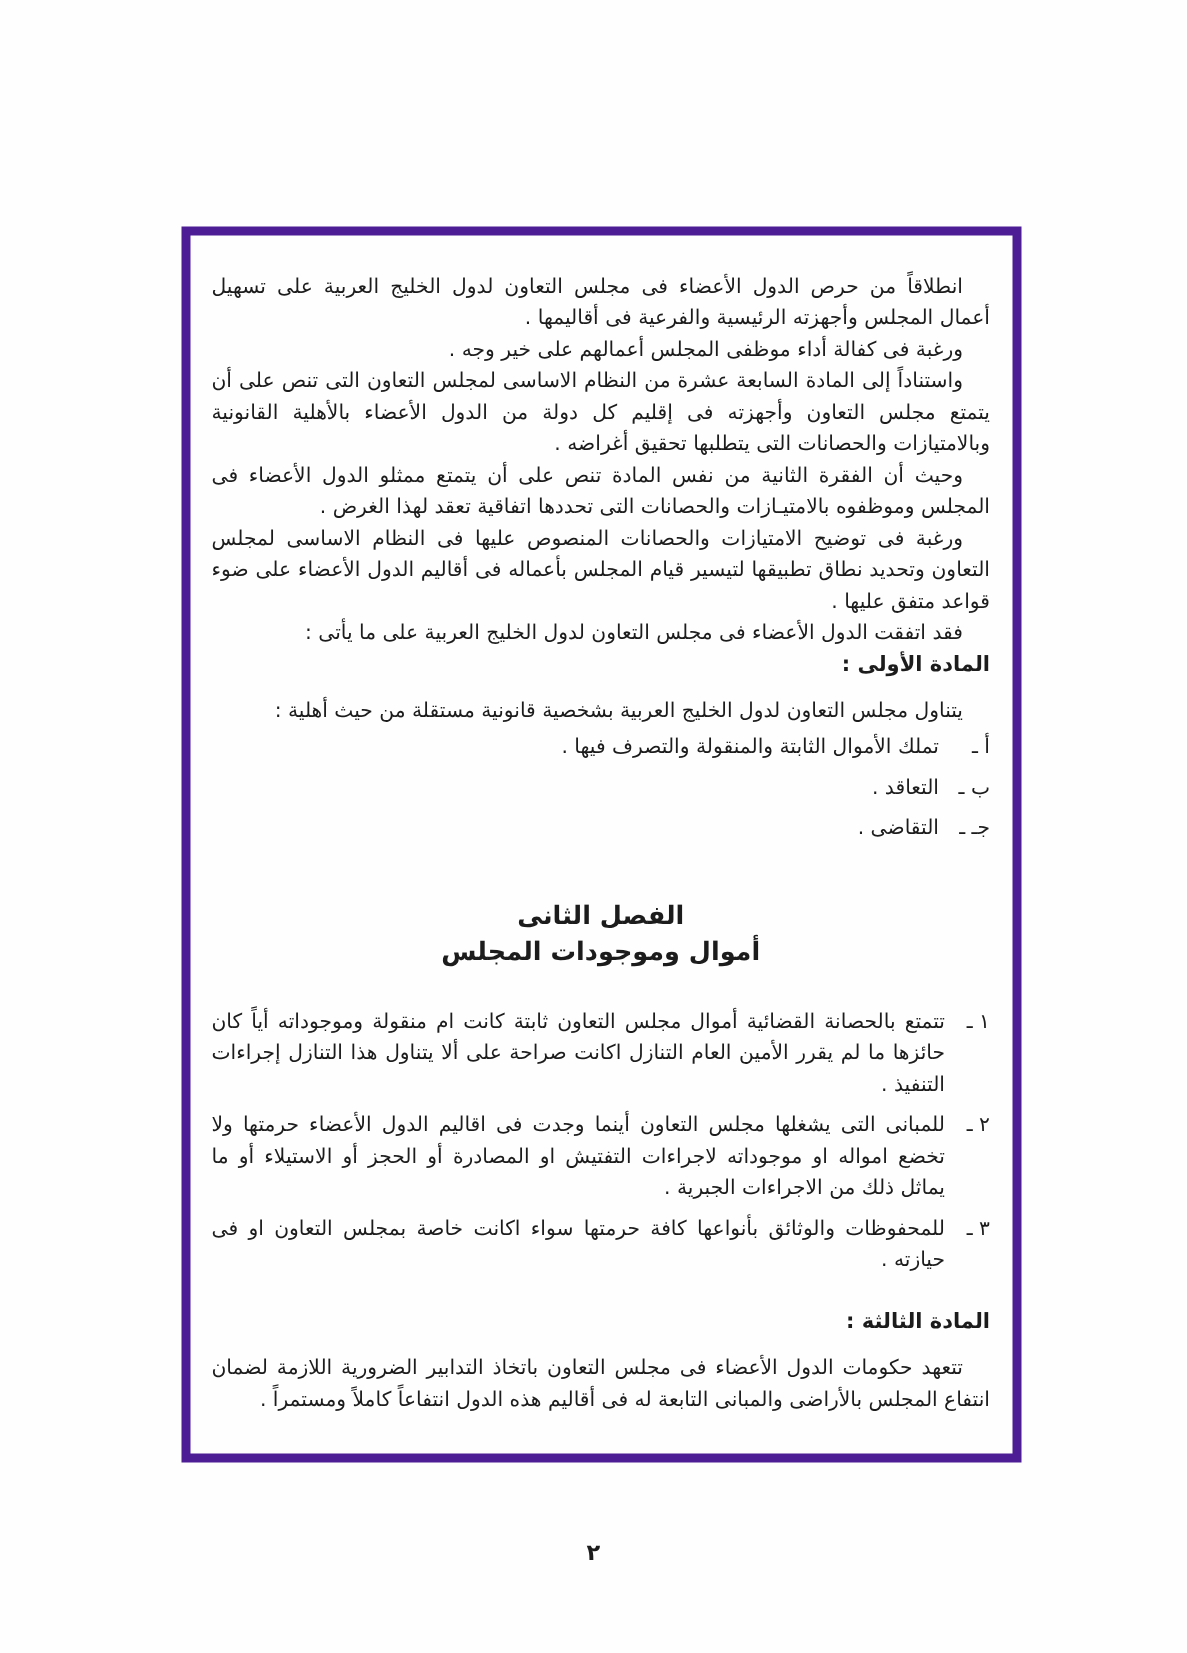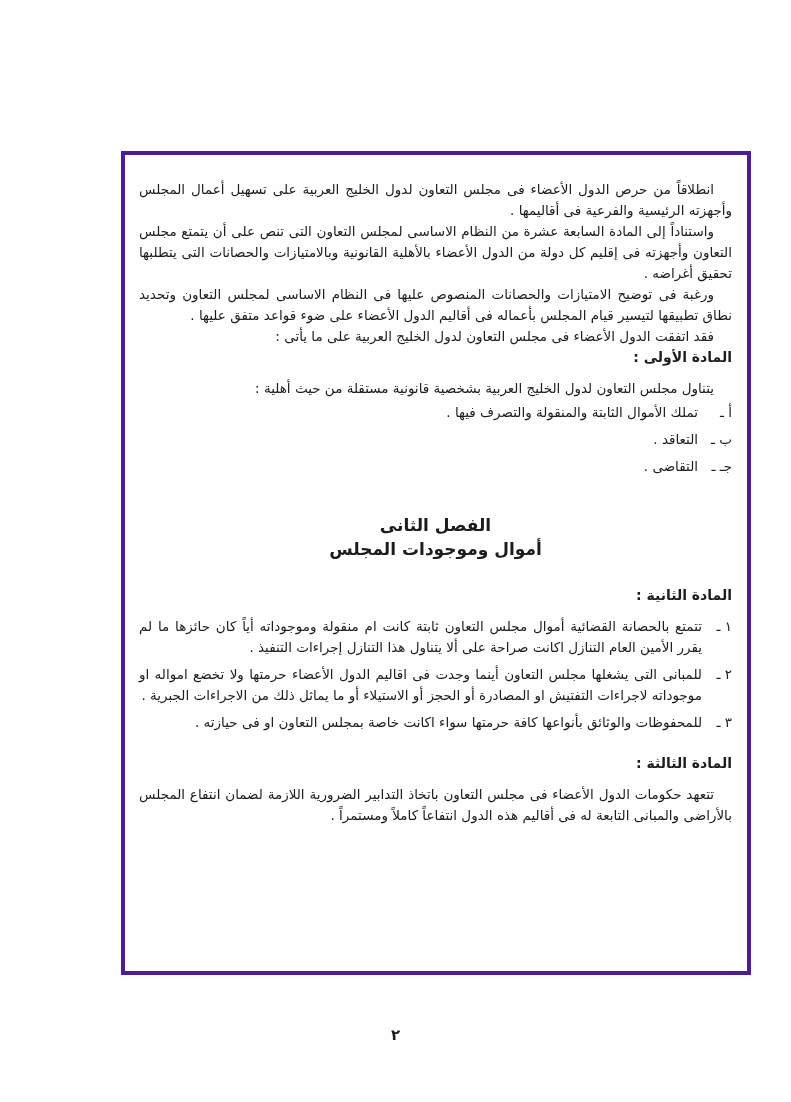--- a/index.html
+++ b/index.html
@@ -13,23 +13,23 @@
     width: 791px;
     height: 1102px;
     background: #fefefe;
     margin: 0 auto;
     overflow: hidden;
   }
   .frame {
     position: absolute;
     left: 121px;
     top: 151px;
-    width: 630px;
+    width: 560px;
     height: 824px;
-    border: 4px solid #4c1d95;
+    border: 6px solid #4c1d95;
     padding: 24px 15px 16px 14px;
   }
   .content {
     direction: rtl;
     font-size: 13.5px;
     line-height: 21px;
     text-align: justify;
   }
   .para {
     text-indent: 18px;
@@ -88,21 +88,23 @@
 </style>
 </head>
 <body>
 
 <div class="page">
 
   <div class="frame">
     <div class="content">
 
       <p class="para">انطلاقاً من حرص الدول الأعضاء فى مجلس التعاون لدول الخليج العربية على تسهيل أعمال المجلس وأجهزته الرئيسية والفرعية فى أقاليمها .</p>
+      <p class="para">ورغبة فى كفالة أداء موظفى المجلس أعمالهم على خير وجه .</p>
       <p class="para">واستناداً إلى المادة السابعة عشرة من النظام الاساسى لمجلس التعاون التى تنص على أن يتمتع مجلس التعاون وأجهزته فى إقليم كل دولة من الدول الأعضاء بالأهلية القانونية وبالامتيازات والحصانات التى يتطلبها تحقيق أغراضه .</p>
+      <p class="para">وحيث أن الفقرة الثانية من نفس المادة تنص على أن يتمتع ممثلو الدول الأعضاء فى المجلس وموظفوه بالامتيـازات والحصانات التى تحددها اتفاقية تعقد لهذا الغرض .</p>
       <p class="para">ورغبة فى توضيح الامتيازات والحصانات المنصوص عليها فى النظام الاساسى لمجلس التعاون وتحديد نطاق تطبيقها لتيسير قيام المجلس بأعماله فى أقاليم الدول الأعضاء على ضوء قواعد متفق عليها .</p>
       <p class="para">فقد اتفقت الدول الأعضاء فى مجلس التعاون لدول الخليج العربية على ما يأتى :</p>
 
 
       <p class="article-heading">المادة الأولى :</p>
       <p class="article-intro">يتناول مجلس التعاون لدول الخليج العربية بشخصية قانونية مستقلة من حيث أهلية :</p>
       <div class="item-list lettered">
         <div class="list-item">
           <span class="marker">أ ـ</span>
           <span class="item-text">تملك الأموال الثابتة والمنقولة والتصرف فيها .</span>
@@ -115,21 +117,20 @@
           <span class="marker">جـ ـ</span>
           <span class="item-text">التقاضى .</span>
         </div>
       </div>
 
       <div class="chapter-title">
         <div>الفصل الثانى</div>
         <div>أموال وموجودات المجلس</div>
       </div>
 
-      <p class="article-heading">المادة الثانية :</p>
       <div class="item-list numbered">
         <div class="list-item">
           <span class="marker">١ ـ</span>
           <span class="item-text">تتمتع بالحصانة القضائية أموال مجلس التعاون ثابتة كانت ام منقولة وموجوداته أياً كان حائزها ما لم يقرر الأمين العام التنازل اكانت صراحة على ألا يتناول هذا التنازل إجراءات التنفيذ .</span>
         </div>
         <div class="list-item">
           <span class="marker">٢ ـ</span>
           <span class="item-text">للمبانى التى يشغلها مجلس التعاون أينما وجدت فى اقاليم الدول الأعضاء حرمتها ولا تخضع امواله او موجوداته لاجراءات التفتيش او المصادرة أو الحجز أو الاستيلاء أو ما يماثل ذلك من الاجراءات الجبرية .</span>
         </div>
         <div class="list-item">

